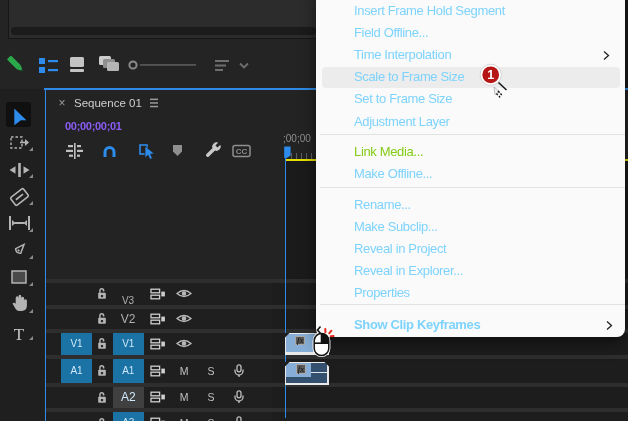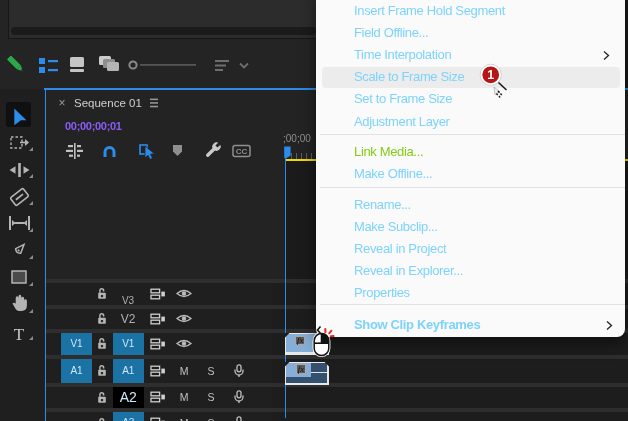--- a/index.html
+++ b/index.html
@@ -372,21 +372,21 @@
       <svg class="abs" style="left:233px;top:363.75px;" width="12" height="14" viewBox="0 0 12 14">
      <rect x="4" y="0.8" width="4" height="7" rx="2" fill="none" stroke="#c0c0c0" stroke-width="1.3"></rect>
      <path d="M 2 5.5 L 2 7 A 4 4 0 0 0 10 7 L 10 5.5" fill="none" stroke="#c0c0c0" stroke-width="1.3"></path>
      <path d="M 6 11 L 6 13" stroke="#c0c0c0" stroke-width="1.3"></path>
    </svg>
       <svg class="abs" style="left:96px;top:390.75px;" width="12" height="13" viewBox="0 0 12 13">
      <path d="M 3.2 6 L 3.2 3.8 A 2.6 2.8 0 0 1 8.4 3.8 L 8.4 4.6 L 6.9 4.6 L 6.9 3.9 A 1.15 1.3 0 0 0 4.6 3.9 L 4.6 6 Z" fill="#b5b5b5"></path>
      <rect x="2.2" y="5.8" width="7.6" height="6" rx="0.8" fill="#b5b5b5"></rect>
      <rect x="4.9" y="8" width="2.2" height="2.2" fill="#2a2a2a"></rect>
    </svg>
-      <div class="abs" style="left:112.5px;top:386.5px;width:31.5px;height:21.5px;background:#000000;color:#cfe8fa;font-size:14px;text-align:center;line-height:21.5px;">A2</div>
+      <div class="abs" style="left:112.5px;top:386.5px;width:31.5px;height:21.5px;background:#404040;color:#cfe8fa;font-size:12px;text-align:center;line-height:21.5px;">A2</div>
       <svg class="abs" style="left:150px;top:391.25px;" width="16" height="12" viewBox="0 0 16 12">
      <g fill="none" stroke="#cfcfcf" stroke-width="1.3">
        <rect x="1" y="1.2" width="8.6" height="3.6"></rect>
        <rect x="1" y="7.2" width="8.6" height="3.6"></rect>
      </g>
      <rect x="11.3" y="3.6" width="3.6" height="4.8" fill="#cfcfcf"></rect>
    </svg>
       <div class="abs" style="left:177px;top:390.25px;width:14px;height:14px;color:#c0c0c0;font-size:10.5px;text-align:center;line-height:14px;">M</div>
       <div class="abs" style="left:204px;top:390.25px;width:14px;height:14px;color:#c0c0c0;font-size:10.5px;text-align:center;line-height:14px;">S</div>
       <svg class="abs" style="left:233px;top:390.25px;" width="12" height="14" viewBox="0 0 12 14">

